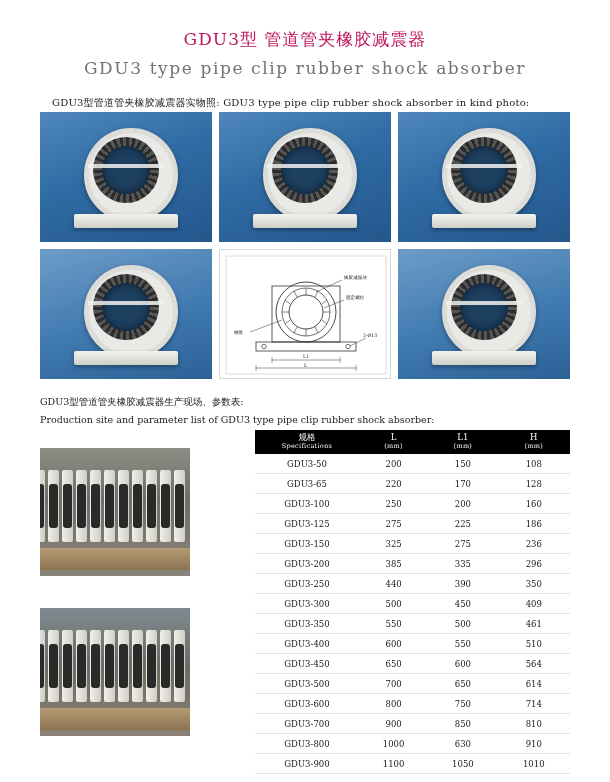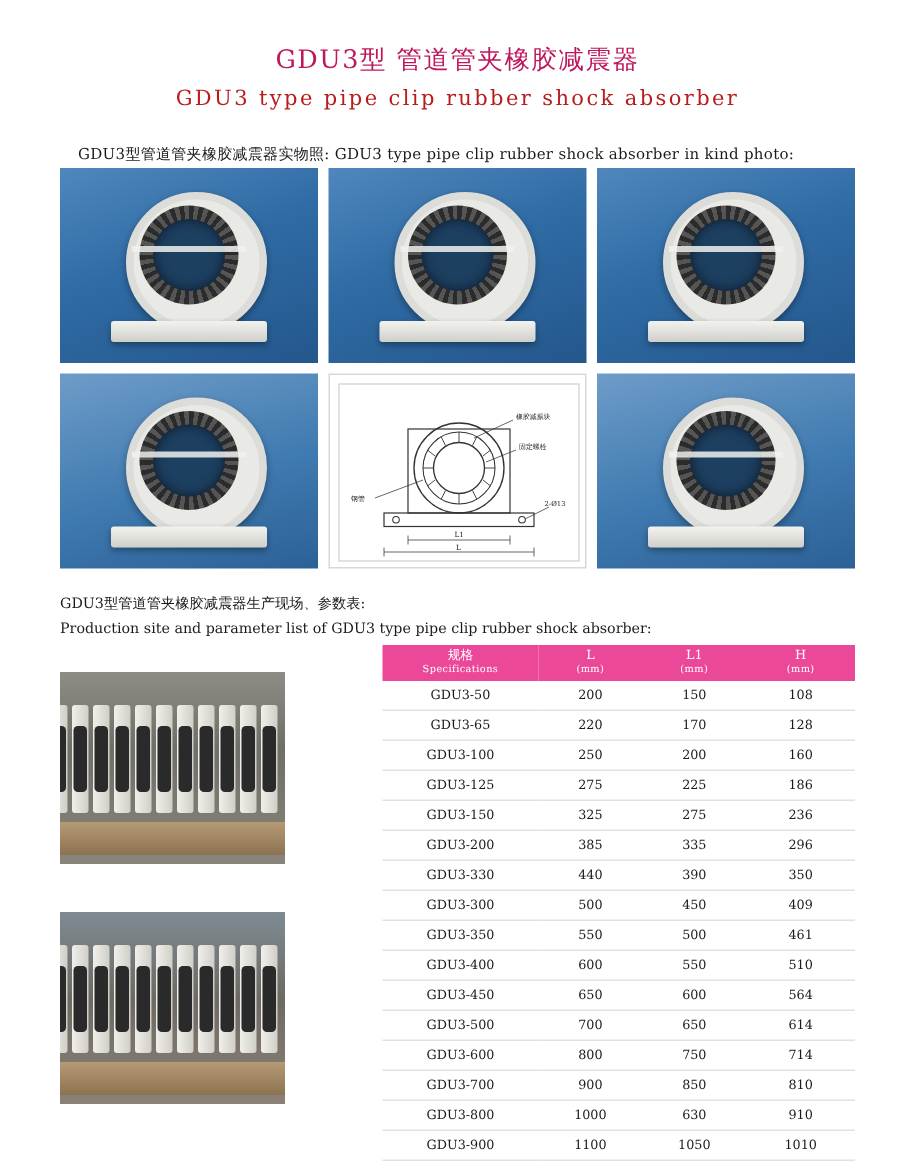--- a/index.html
+++ b/index.html
@@ -25,24 +25,24 @@
     text-align: center;
     padding-top: 28px;
   }
   .title-cn {
     font-size: 17px;
     letter-spacing: 1px;
     color: #be185d;
     font-family: "DejaVu Serif", serif;
   }
   .title-en {
-    font-size: 14px;
+    font-size: 17px;
     letter-spacing: 1.6px;
     margin-top: 7px;
-    color: #b91c1c;
+    color: #737373;
     font-family: "DejaVu Serif", serif;
   }
   
   .caption-1 {
     position: absolute;
     left: 52px;
     top: 96px;
     font-size: 10px;
     letter-spacing: 0.2px;
     font-family: "DejaVu Serif", serif;
@@ -208,21 +208,21 @@
     padding: 2px 0 2px;
     height: 15px;
   }
   .spec-table thead th {
     color: #ffffff;
     font-weight: normal;
     line-height: 1.15;
     padding: 3px 0 4px;
   }
   .spec-table thead tr {
-    background: #ec4899;
+    background: #000000;
   }
   .th-sub {
     display: block;
     font-size: 6.5px;
     letter-spacing: .3px;
   }
   .spec-table tbody td {
     border-bottom: 1px solid #e2e2e2;
     color: #1a1a1a;
   }
@@ -442,21 +442,21 @@
           <td class="col-l1">275</td>
           <td class="col-h">236</td>
         </tr>
         <tr>
           <td class="col-spec">GDU3-200</td>
           <td class="col-l">385</td>
           <td class="col-l1">335</td>
           <td class="col-h">296</td>
         </tr>
         <tr>
-          <td class="col-spec">GDU3-330</td>
+          <td class="col-spec">GDU3-250</td>
           <td class="col-l">440</td>
           <td class="col-l1">390</td>
           <td class="col-h">350</td>
         </tr>
         <tr>
           <td class="col-spec">GDU3-300</td>
           <td class="col-l">500</td>
           <td class="col-l1">450</td>
           <td class="col-h">409</td>
         </tr>

